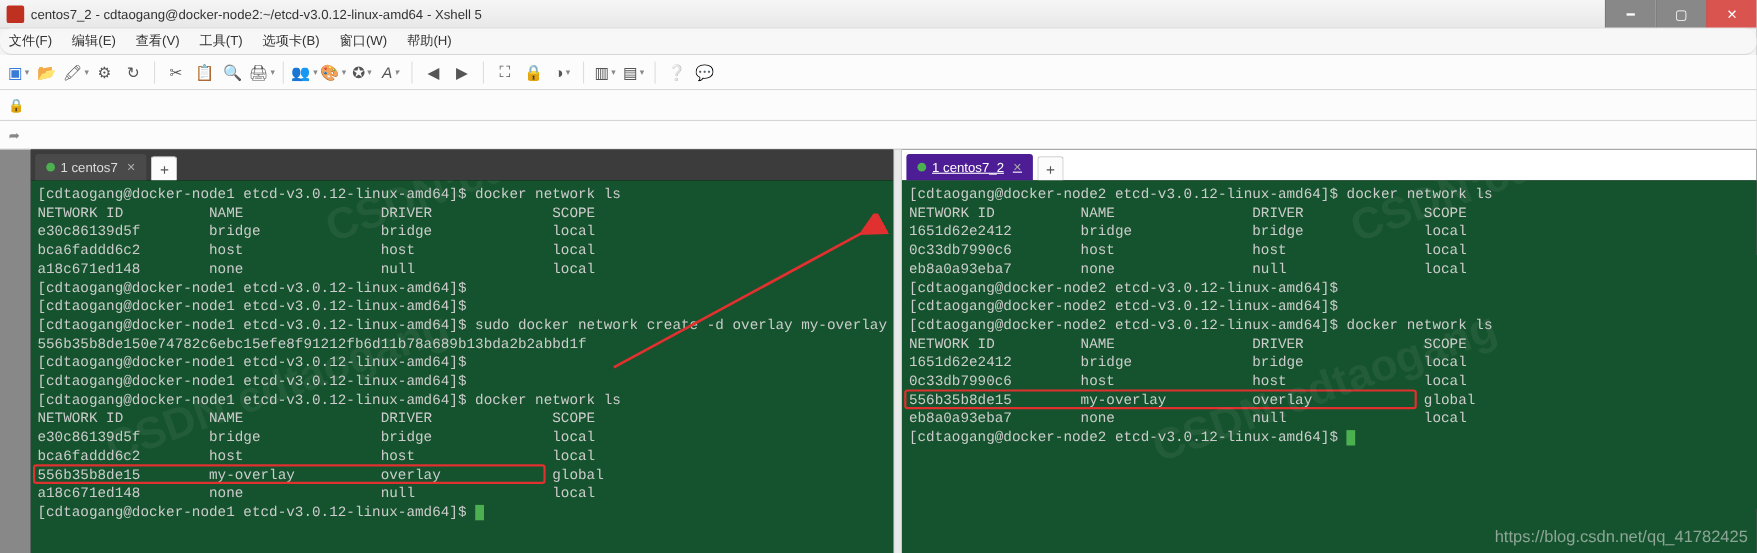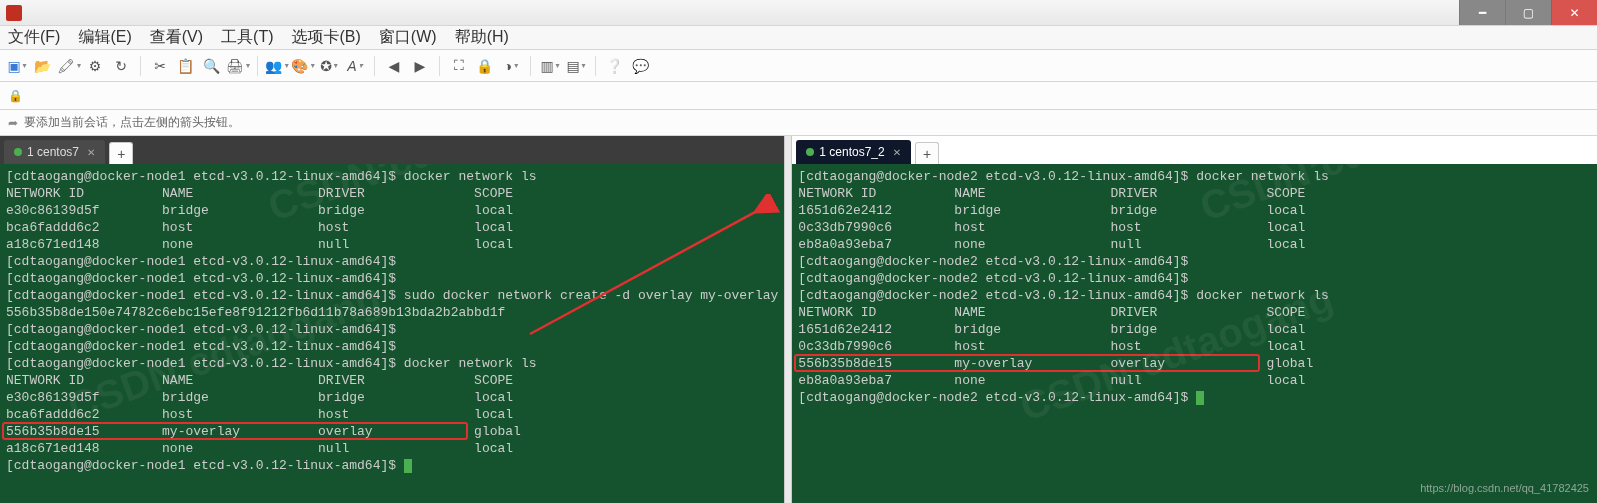--- a/index.html
+++ b/index.html
@@ -35,24 +35,25 @@
     font-size: 12px; color: #fff;
     border-left: 1px solid rgba(0,0,0,0.1);
   }
   .win-btn.min, .win-btn.max { background: #888; }
   .win-btn.close { background: #d9534f; }
   .menubar {
     height: 24px;
     display: flex;
     align-items: center;
     padding: 0 8px;
-    font-size: 16px;
+    font-size: 12px;
     color: #333;
     border-bottom: 1px solid #d5d5d5;
     background: #f7f7f7;
+    border-radius: 11px;
   }
   .menubar span { margin-right: 18px; }
   .toolbar {
     height: 32px;
     display: flex;
     align-items: center;
     padding: 0 6px;
     gap: 4px;
     border-bottom: 1px solid #d5d5d5;
     background: #fcfcfc;
@@ -121,21 +122,21 @@
     font-size: 12px;
     color: #ddd;
     background: #4a4a4a;
     border-top-left-radius: 3px;
     border-top-right-radius: 3px;
     margin-right: 2px;
     position: relative;
   }
   .tab .dot { width: 8px; height: 8px; border-radius: 50%; background: #4caf50; margin-right: 5px; }
   .tab .x { margin-left: 8px; color: #aaa; font-size: 10px; }
-  .pane.right .tab { background: #0f172a; color: #fff; }
+  .pane.right .tab { background: #4c1d95; color: #fff; text-decoration: underline; }
   .tabstrip .add {
     width: 24px; height: 22px;
     background: #fcfcfc;
     color: #555;
     display: flex; align-items: center; justify-content: center;
     font-size: 14px;
     border: 1px solid #c8c8c8;
     border-bottom: none;
     margin-left: 2px;
     border-radius: 3px 3px 0 0;
@@ -176,30 +177,31 @@
     font-weight: 600;
     transform: rotate(-20deg);
     pointer-events: none;
     user-select: none;
     font-family: Arial, sans-serif;
   }
   .blog-url {
     position: absolute;
     right: 8px;
     bottom: 6px;
-    font-size: 11px;
+    font-size: 15px;
     color: rgba(220,220,220,0.6);
     font-family: Arial, sans-serif;
   }
 </style>
 </head>
 <body>
 
 <div class="titlebar">
   <div class="app-icon"></div>
+  <span>centos7_2 - cdtaogang@docker-node2:~/etcd-v3.0.12-linux-amd64 - Xshell 5</span>
   <div class="win-controls">
     <div class="win-btn min">━</div>
     <div class="win-btn max">▢</div>
     <div class="win-btn close">✕</div>
   </div>
 </div>
 
 <div class="menubar">
   <span>文件(F)</span>
   <span>编辑(E)</span>
@@ -240,26 +242,25 @@
   <div class="tbtn">❔</div>
   <div class="tbtn">💬</div>
 </div>
 
 <div class="addrbar">
   <span class="lock-icon">🔒</span>
 </div>
 
 <div class="infobar">
   <span class="arrow-icon">➦</span>
-  <span>要添加当前会话，点击左侧的箭头按钮。</span>
 </div>
 
 <div class="panes">
 
-  <div class="pane left" style="flex:0 0 782px;">
+  <div class="pane left" style="flex:0 0 782px;margin-left:28px;">
     <div class="tabstrip">
       <div class="tab">
         <span class="dot"></span>
         <span>1 centos7</span>
         <span class="x">✕</span>
       </div>
       <div class="add">+</div>
     </div>
     <div class="term"><span>[cdtaogang@docker-node1 etcd-v3.0.12-linux-amd64]$ docker network ls
 NETWORK ID          NAME                DRIVER              SCOPE

